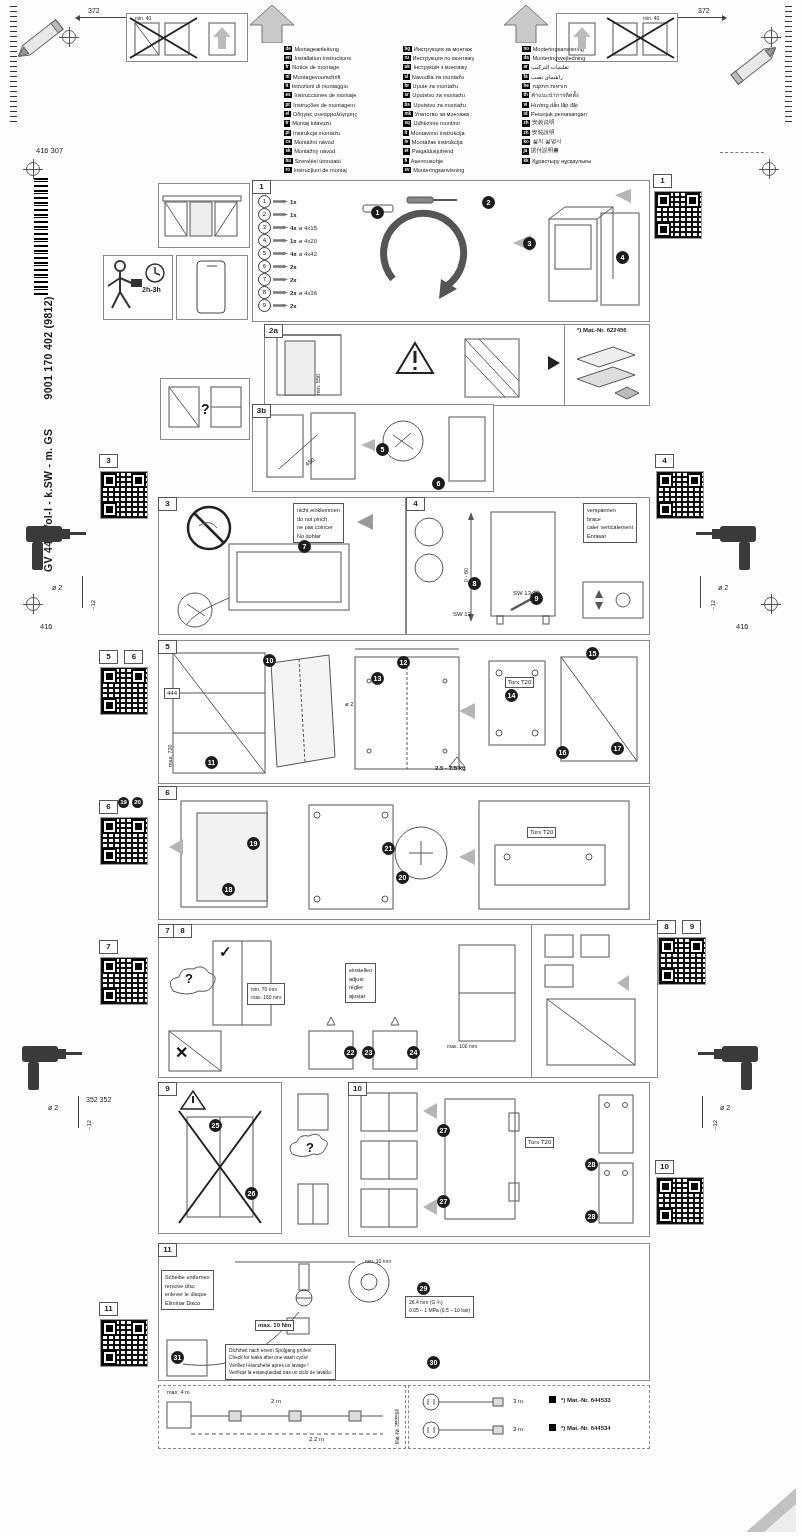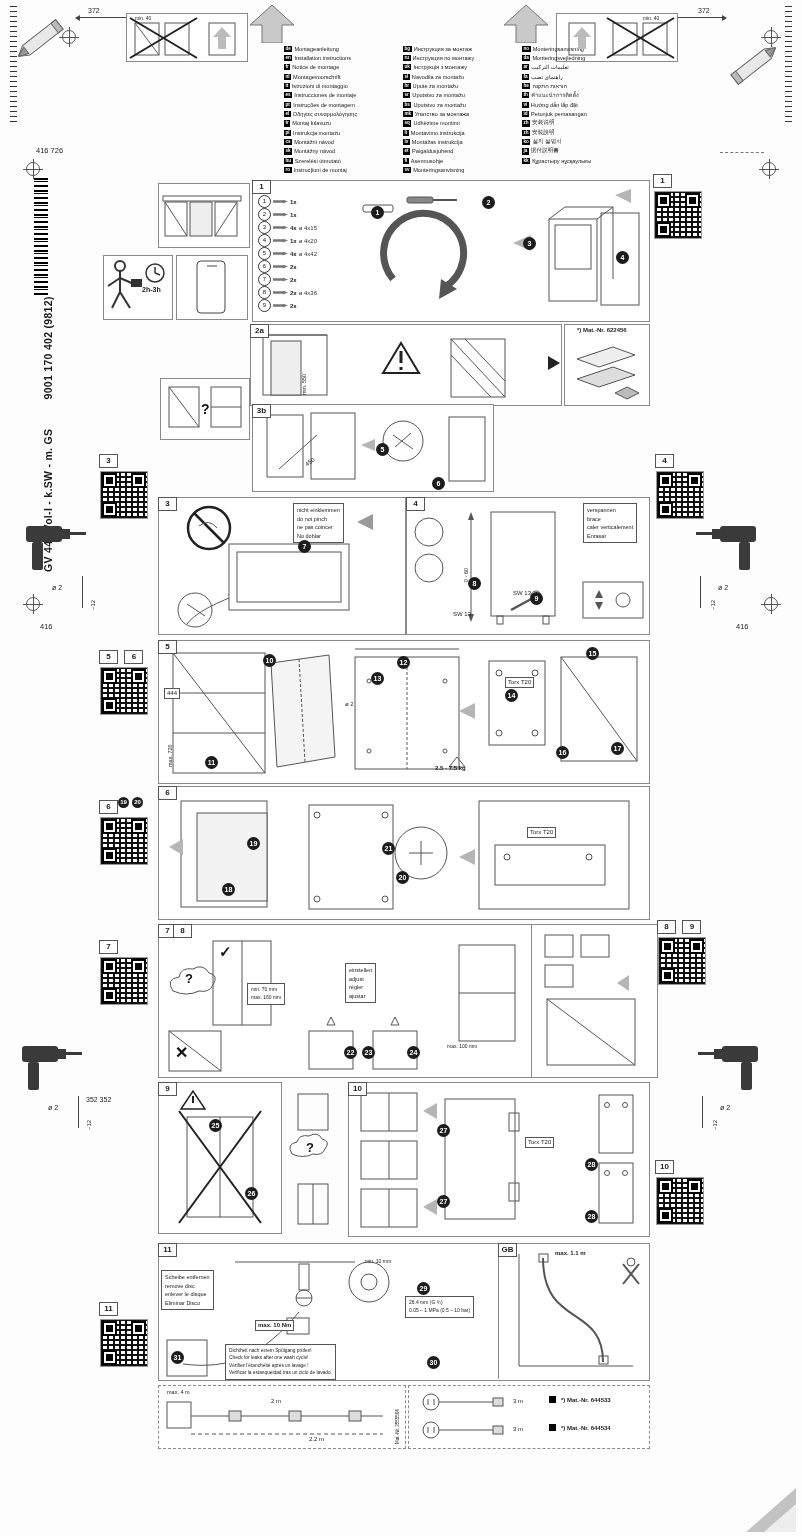--- a/index.html
+++ b/index.html
@@ -65,21 +65,21 @@
   <div class="reg" style="left:764px;top:30px"></div>
   <div class="reg" style="left:26px;top:162px"></div>
   <div class="reg" style="left:762px;top:162px"></div>
   <div class="reg" style="left:26px;top:597px"></div>
   <div class="reg" style="left:764px;top:597px"></div>
 
   <div class="dim" style="left:76px;top:17px;width:54px"></div>
   <div class="lbl" style="left:88px;top:7px;font-size:7px">372</div>
   <div class="dim" style="left:672px;top:17px;width:54px"></div>
   <div class="lbl" style="left:698px;top:7px;font-size:7px">372</div>
-  <div class="lbl" style="left:36px;top:146px;font-size:7.5px">416 726</div>
+  <div class="lbl" style="left:36px;top:146px;font-size:7.5px">416 307</div>
   <div class="abs" style="left:720px;top:152px;width:44px;border-top:1px dashed #777"></div>
 
   <div class="bar" style="left:34px;top:178px;width:14px;height:118px"></div>
   <div class="vert" style="left:42px;top:572px">
     <span>GV 440 Vol-I - k.SW - m. GS</span>
     <span style="margin-left:26px">9001 170 402 (9812)</span>
   </div>
 
   <div class="panel" style="left:126px;top:13px;width:120px;height:47px">
     <div class="lbl" style="left:8px;top:1px;font-size:5px">min. 40</div>
@@ -414,21 +414,21 @@
   </div>
   <div class="qrg" style="left:654px;top:170px">
     <div class="badge" style="position:relative;display:inline-block">1</div>
     <div class="qr" style="width:46px;height:46px;margin-top:2px">
         <i class="tl"></i>
         <i class="tr"></i>
         <i class="bl"></i>
       </div>
   </div>
 
-  <div class="panel" style="left:250px;top:324px;width:310px;height:80px">
+  <div class="panel" style="left:264px;top:324px;width:310px;height:80px">
     <div class="badge">2a</div>
     <svg class="sk" width="310" height="80" viewBox="0 0 310 80">
         <g stroke="#555" fill="none">
           <rect x="12" y="10" width="64" height="60"></rect>
           <rect x="20" y="16" width="30" height="54" fill="#eee"></rect>
           <line x1="12" y1="10" x2="76" y2="10"></line>
           <polygon points="150,18 168,48 132,48" stroke="#222" stroke-width="2"></polygon>
           <rect x="148.5" y="26" width="3" height="12" fill="#222" stroke="none"></rect>
           <rect x="148.5" y="42" width="3" height="3" fill="#222" stroke="none"></rect>
           <rect x="200" y="14" width="54" height="58"></rect>
@@ -870,36 +870,20 @@
     </div>
     <div class="note" style="left:66px;top:100px;font-size:4.8px">
       <div class="nl">Dichtheit nach einem Spülgang prüfen!</div>
         <div class="nl">Check for leaks after one wash cycle!</div>
         <div class="nl">Vérifiez l'étanchéité après un lavage !</div>
         <div class="nl">Verificar la estanqueidad tras un ciclo de lavado.</div>
     </div>
     <span class="circ" style="left:258px;top:38px">29</span>
     <span class="circ" style="left:268px;top:112px">30</span>
     <span class="circ" style="left:12px;top:107px">31</span>
-    <div class="abs" style="left:339px;top:0;width:150px;height:135px;border-left:1px solid #8a8a8a">
-      <div class="badge">GB</div>
-      <svg class="sk" width="150" height="135" viewBox="0 0 150 135">
-          <g stroke="#555" fill="none">
-            <line x1="20" y1="10" x2="20" y2="122"></line>
-            <line x1="20" y1="122" x2="134" y2="122"></line>
-            <path d="M44,14 C44,84 104,60 104,118" stroke-width="2"></path>
-            <rect x="40" y="10" width="9" height="8"></rect>
-            <rect x="100" y="112" width="9" height="8"></rect>
-            <line x1="124" y1="20" x2="140" y2="40" stroke-width="2"></line>
-            <line x1="140" y1="20" x2="124" y2="40" stroke-width="2"></line>
-            <circle cx="132" cy="18" r="4"></circle>
-          </g>
-        </svg>
-      <div class="lbl" style="left:56px;top:6px;font-weight:bold">max. 1.1 m</div>
-    </div>
   </div>
   <div class="qrg" style="left:100px;top:1298px">
     <div class="badge" style="position:relative;display:inline-block">11</div>
     <div class="qr" style="width:46px;height:46px;margin-top:2px">
         <i class="tl"></i>
         <i class="tr"></i>
         <i class="bl"></i>
       </div>
   </div>
 

